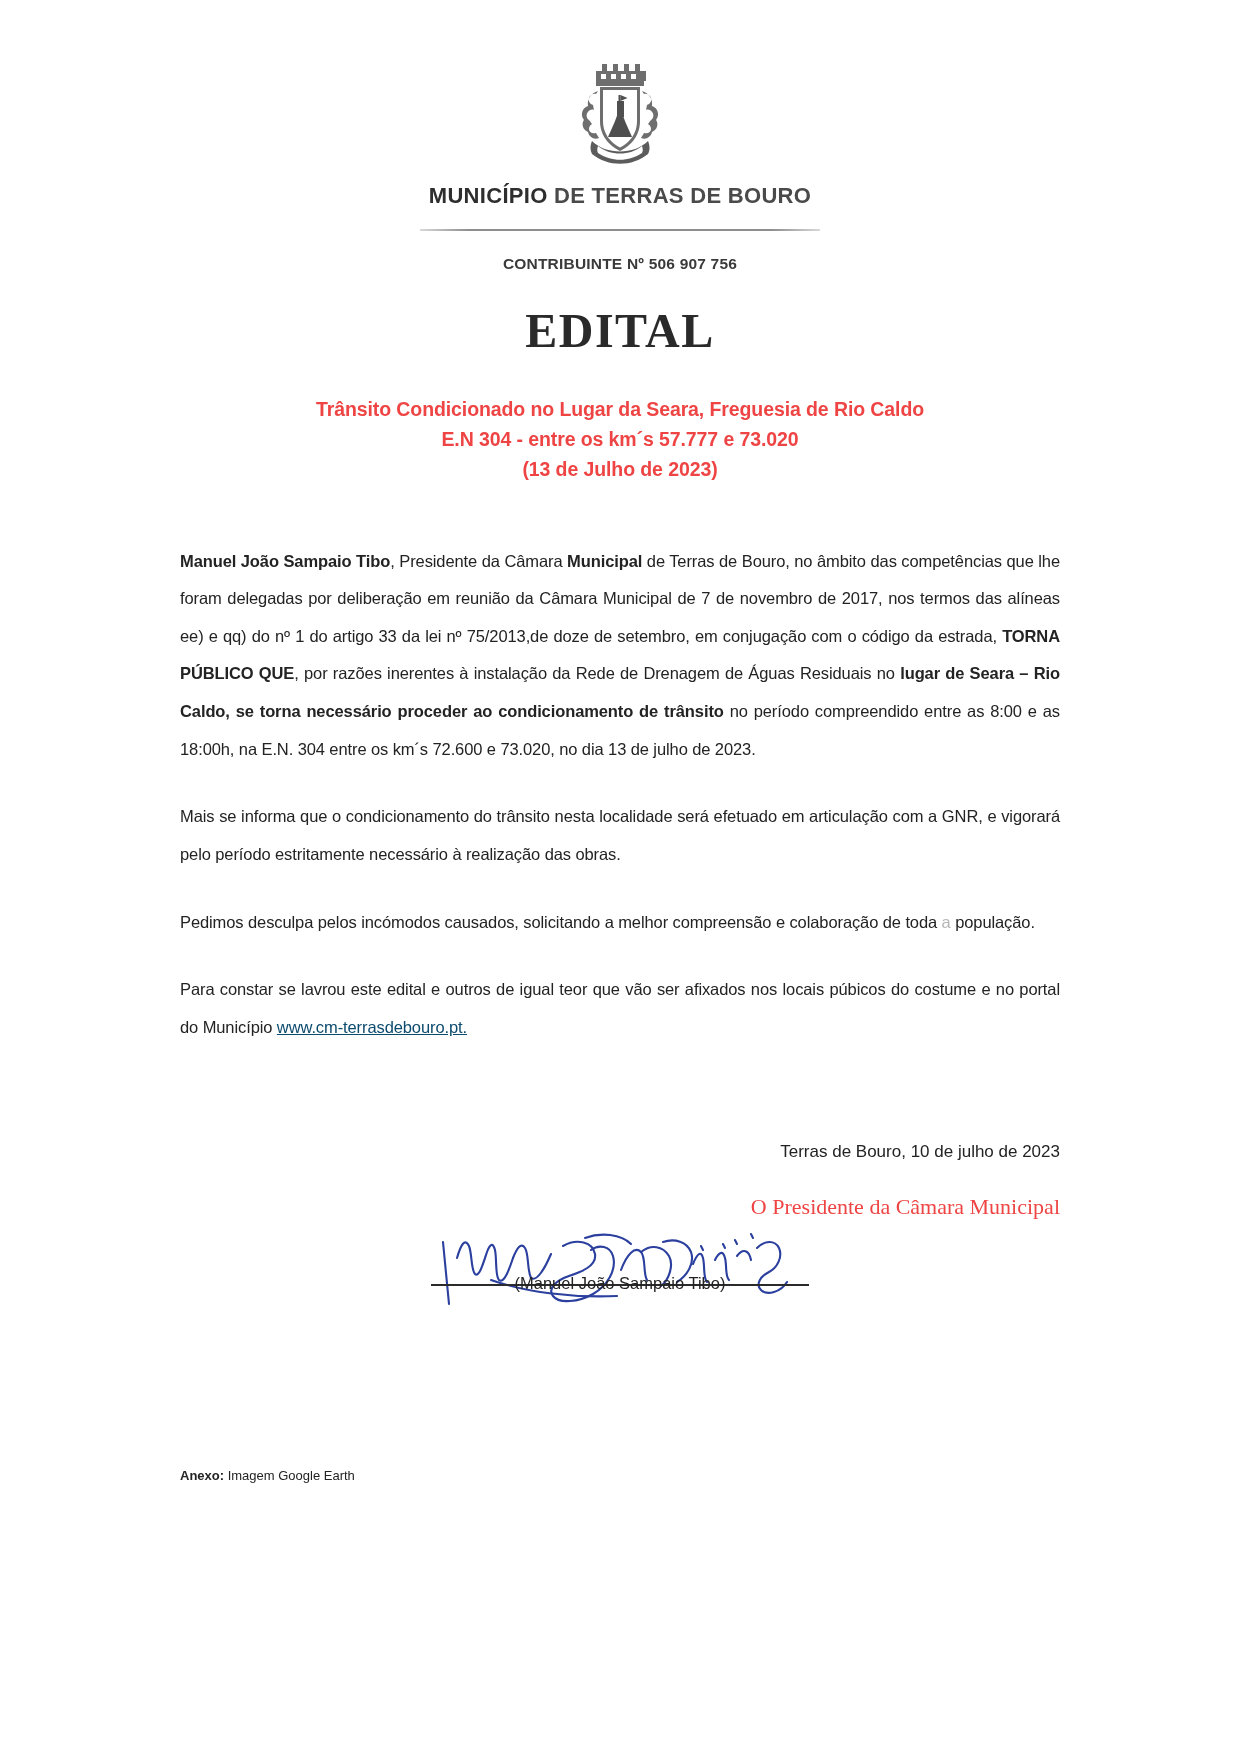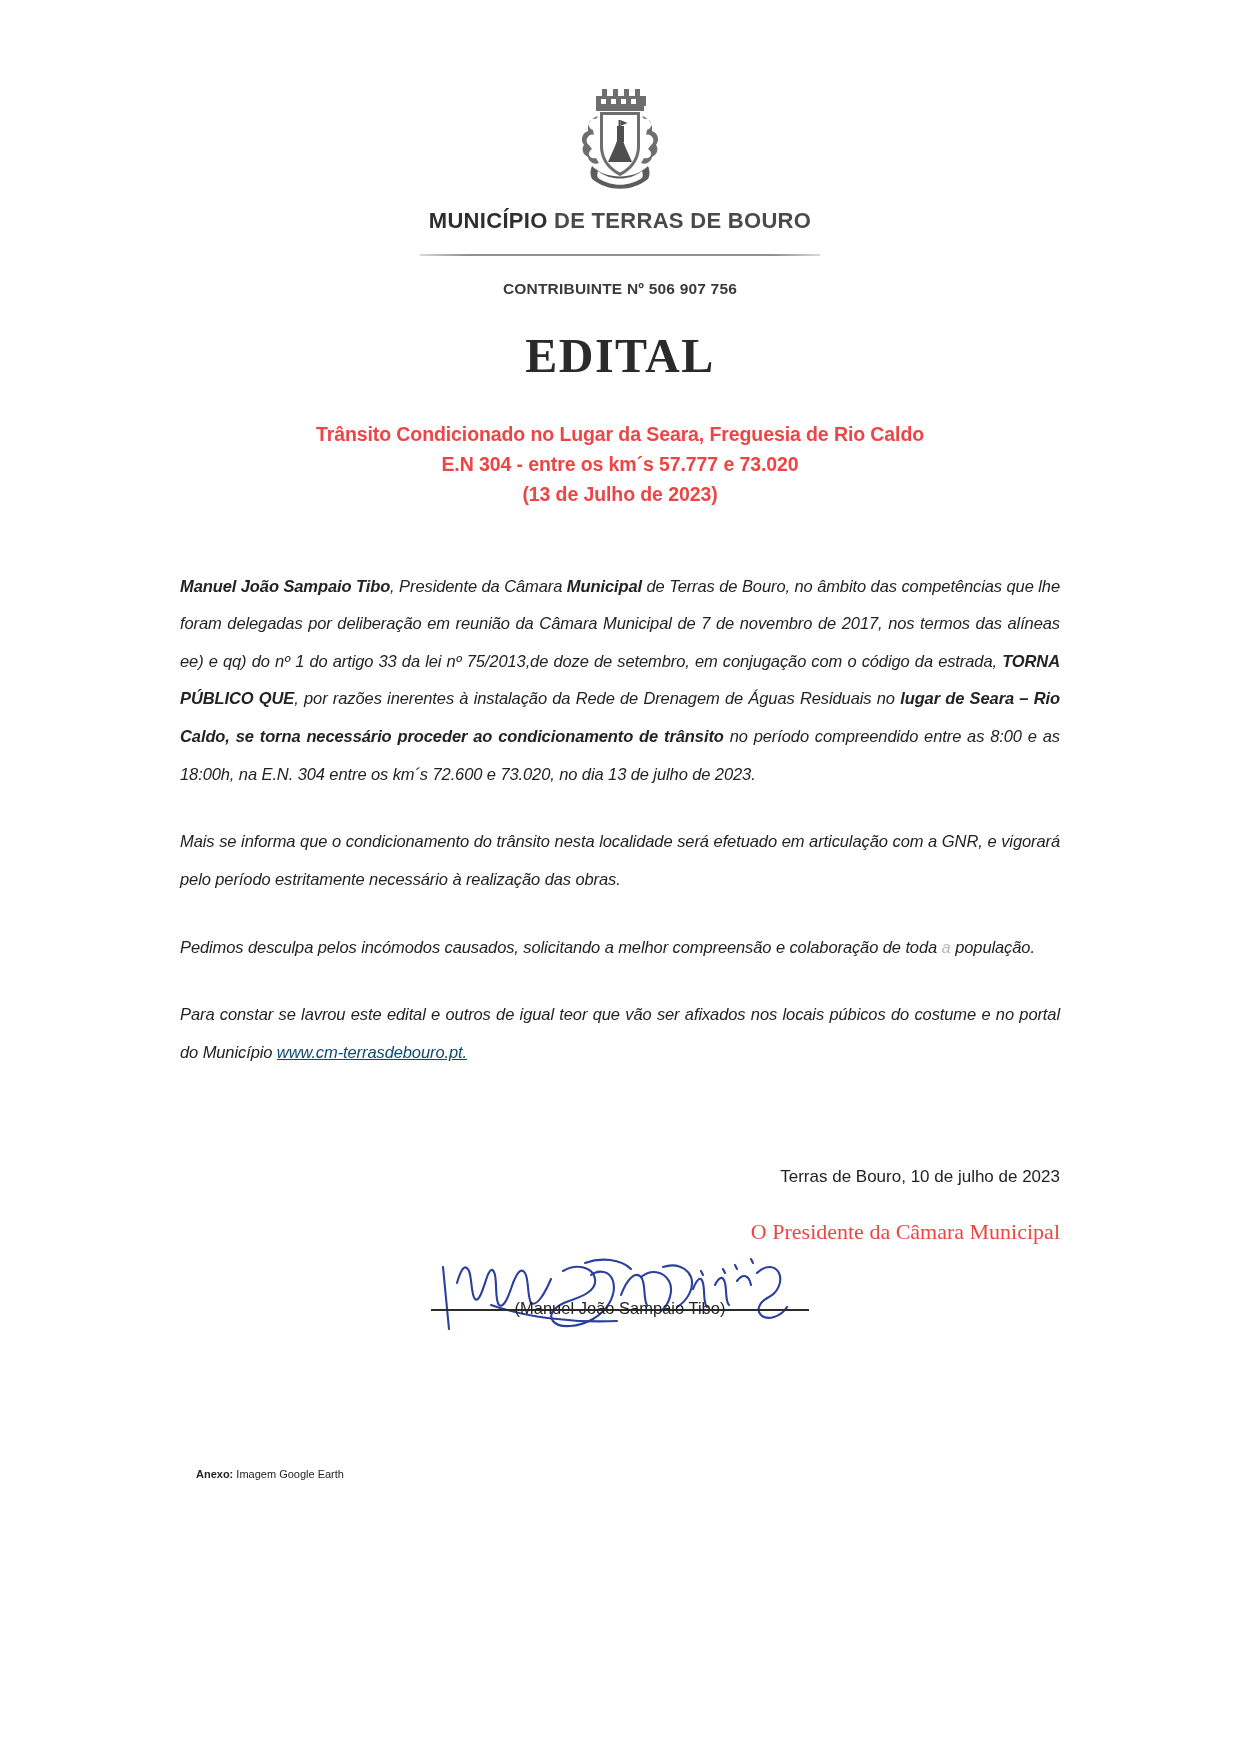--- a/index.html
+++ b/index.html
@@ -9,21 +9,21 @@
     background:#ffffff;
     font-family:"Liberation Sans", sans-serif;
     color:#231f20;
     position:relative;
     overflow:hidden;
   }
 
   .page { position:relative; width:1240px; height:1753px; padding:0; }
 
   
-  .header { text-align:center; padding-top:78px; }
+  .header { text-align:center; padding-top:53px; }
 
   .crest { width:96px; height:112px; margin:0 auto; display:block; }
 
   .org-title {
     margin-top:18px;
     font-size:22px;
     font-weight:700;
     letter-spacing:0.3px;
     color:#4a4a4a;
     font-family:"Liberation Sans", sans-serif;
@@ -70,21 +70,20 @@
     padding-top:58px;
   }
 
   p.para {
     font-size:16.5px;
     line-height:2.28;
     text-align:justify;
     color:#232323;
     margin:0 0 30px 0;
     letter-spacing:-0.1px;
-    font-style:italic;
   }
   p.para b { font-weight:700; }
 
   .faded { color:#b7b7b7; }
 
   a.link {
     color:#0c4a6e;
     text-decoration:underline;
   }
 
@@ -135,23 +134,22 @@
     font-size:16.5px;
     color:#232323;
     white-space:nowrap;
   }
 
   
   .annex {
     position:absolute;
     left:180px;
     top:1468px;
-    font-size:11px;
-    color:#232323;
-    margin-left:16px;
+    font-size:13px;
+    color:#232323;
   }
   .annex b { font-weight:700; }
 </style>
 </head>
 <body>
 
 <div class="page">
 
   <div class="header">
 

